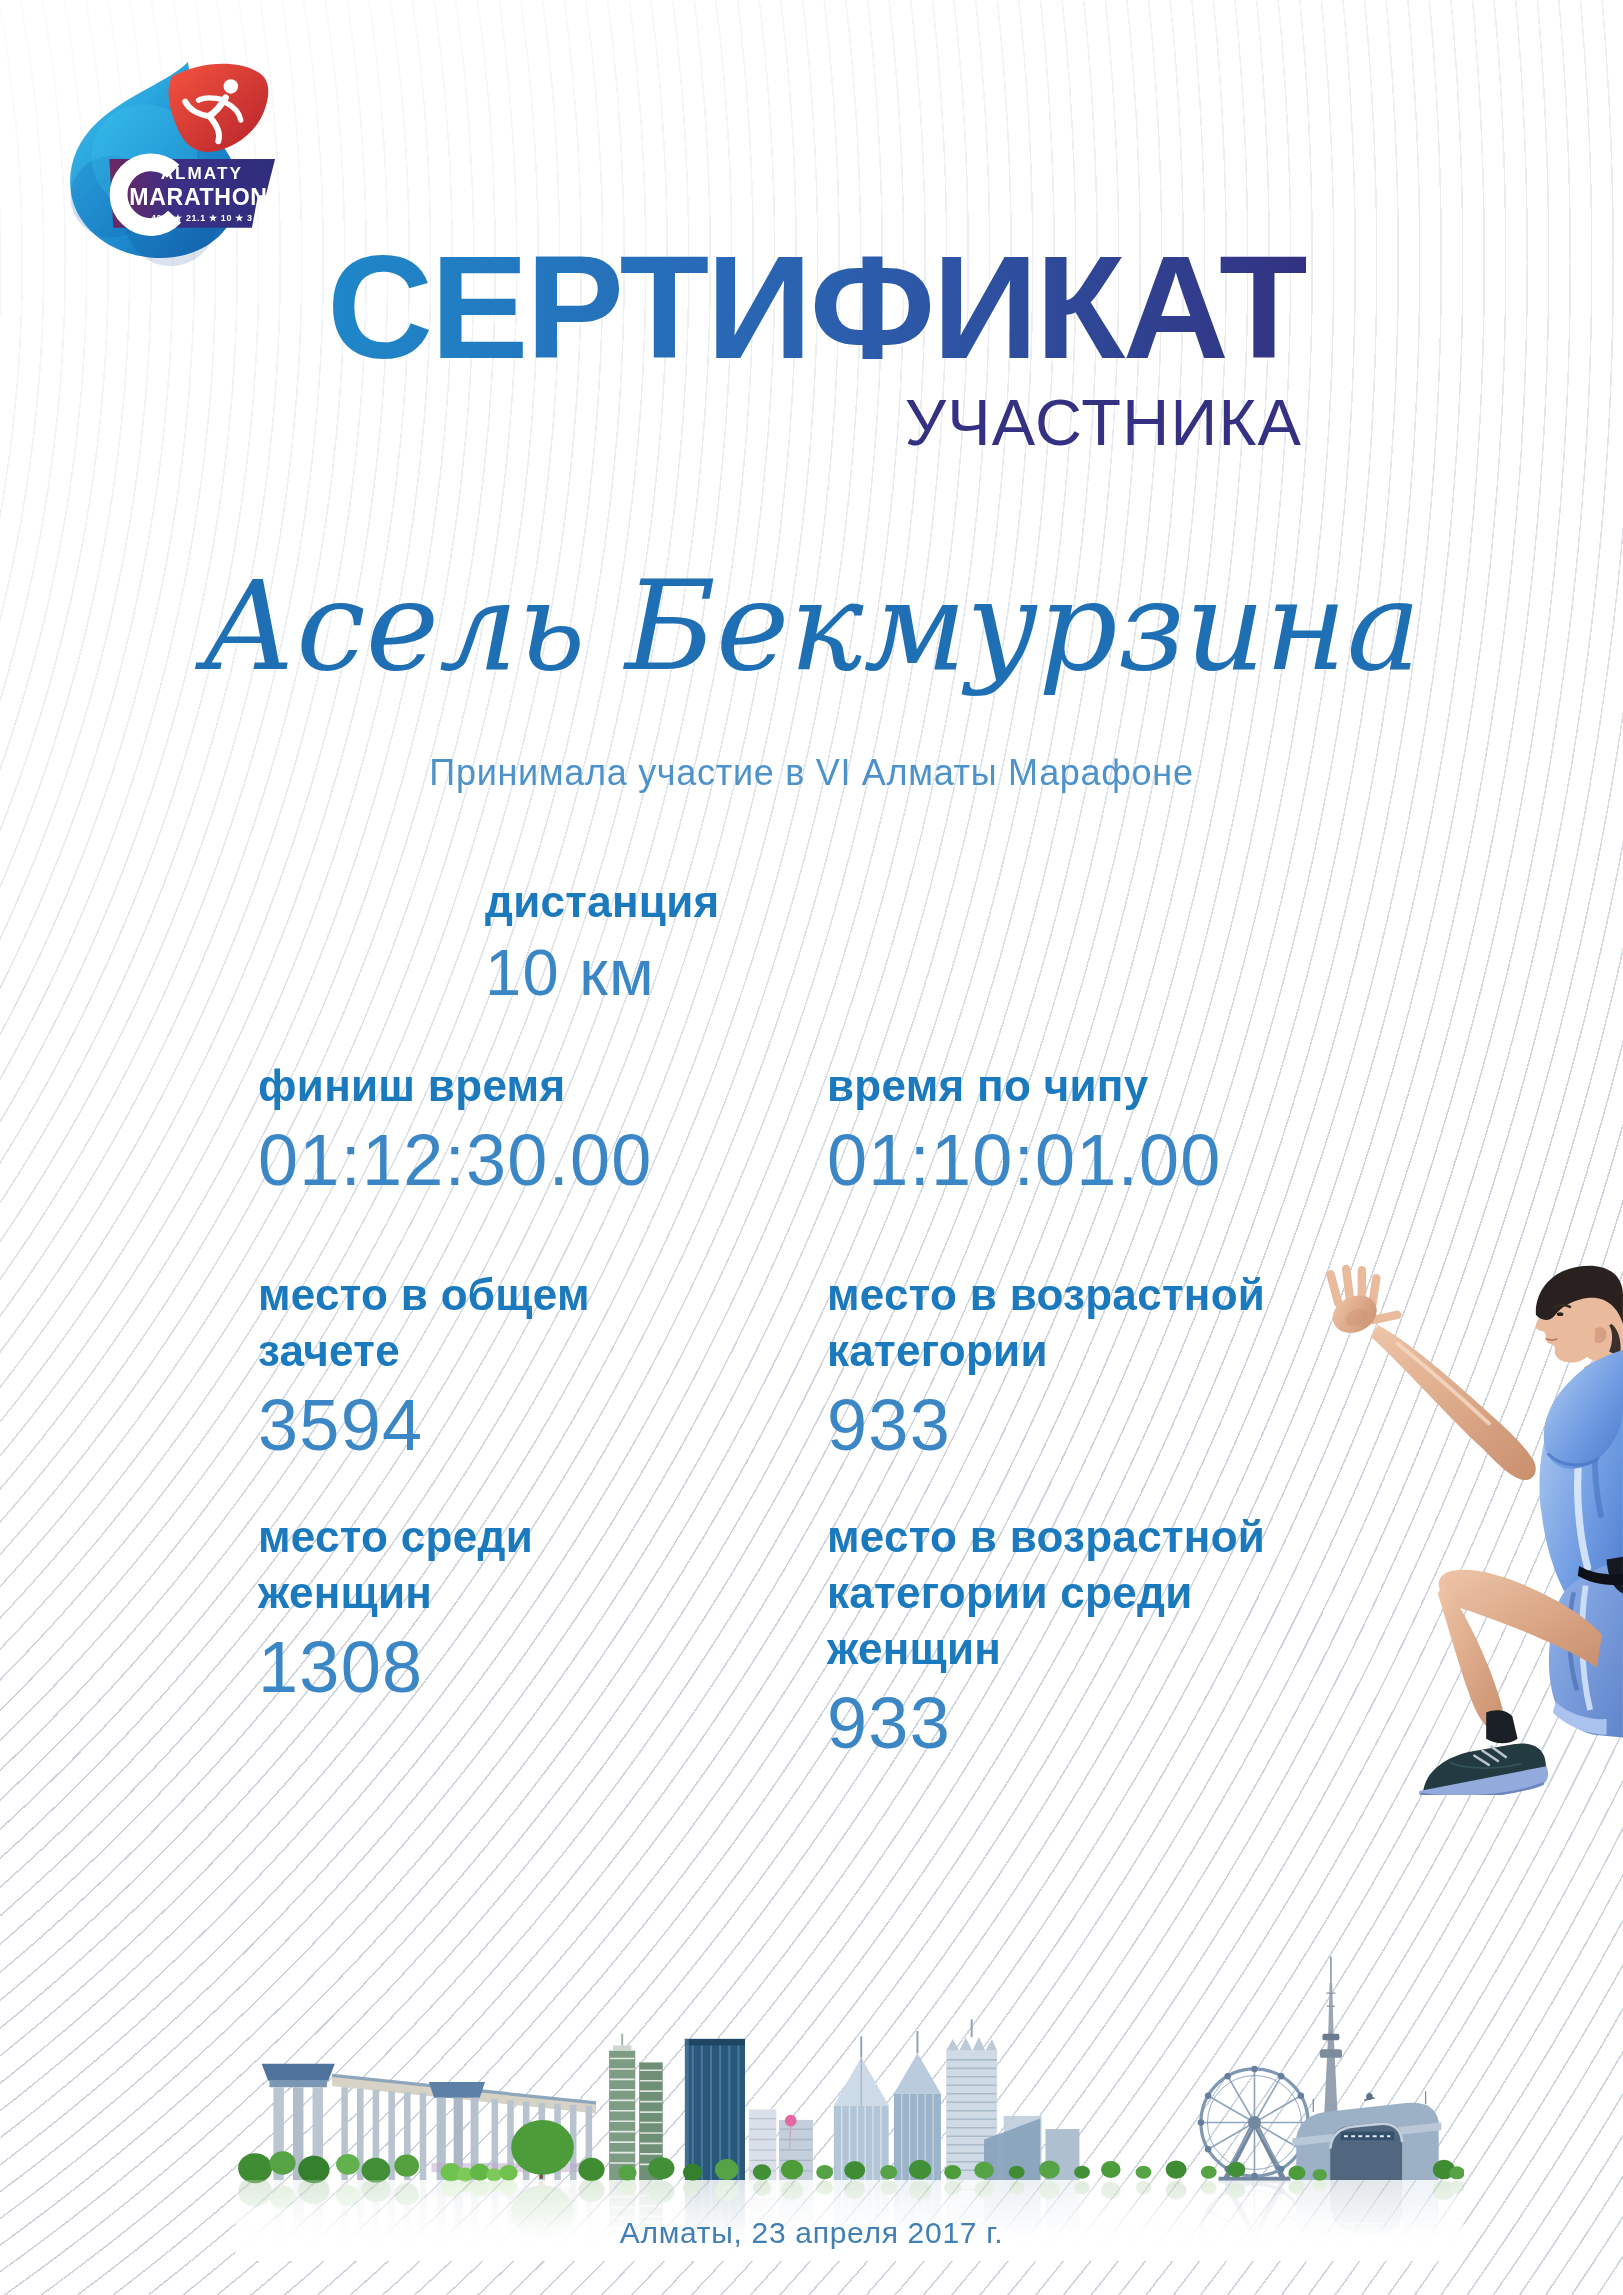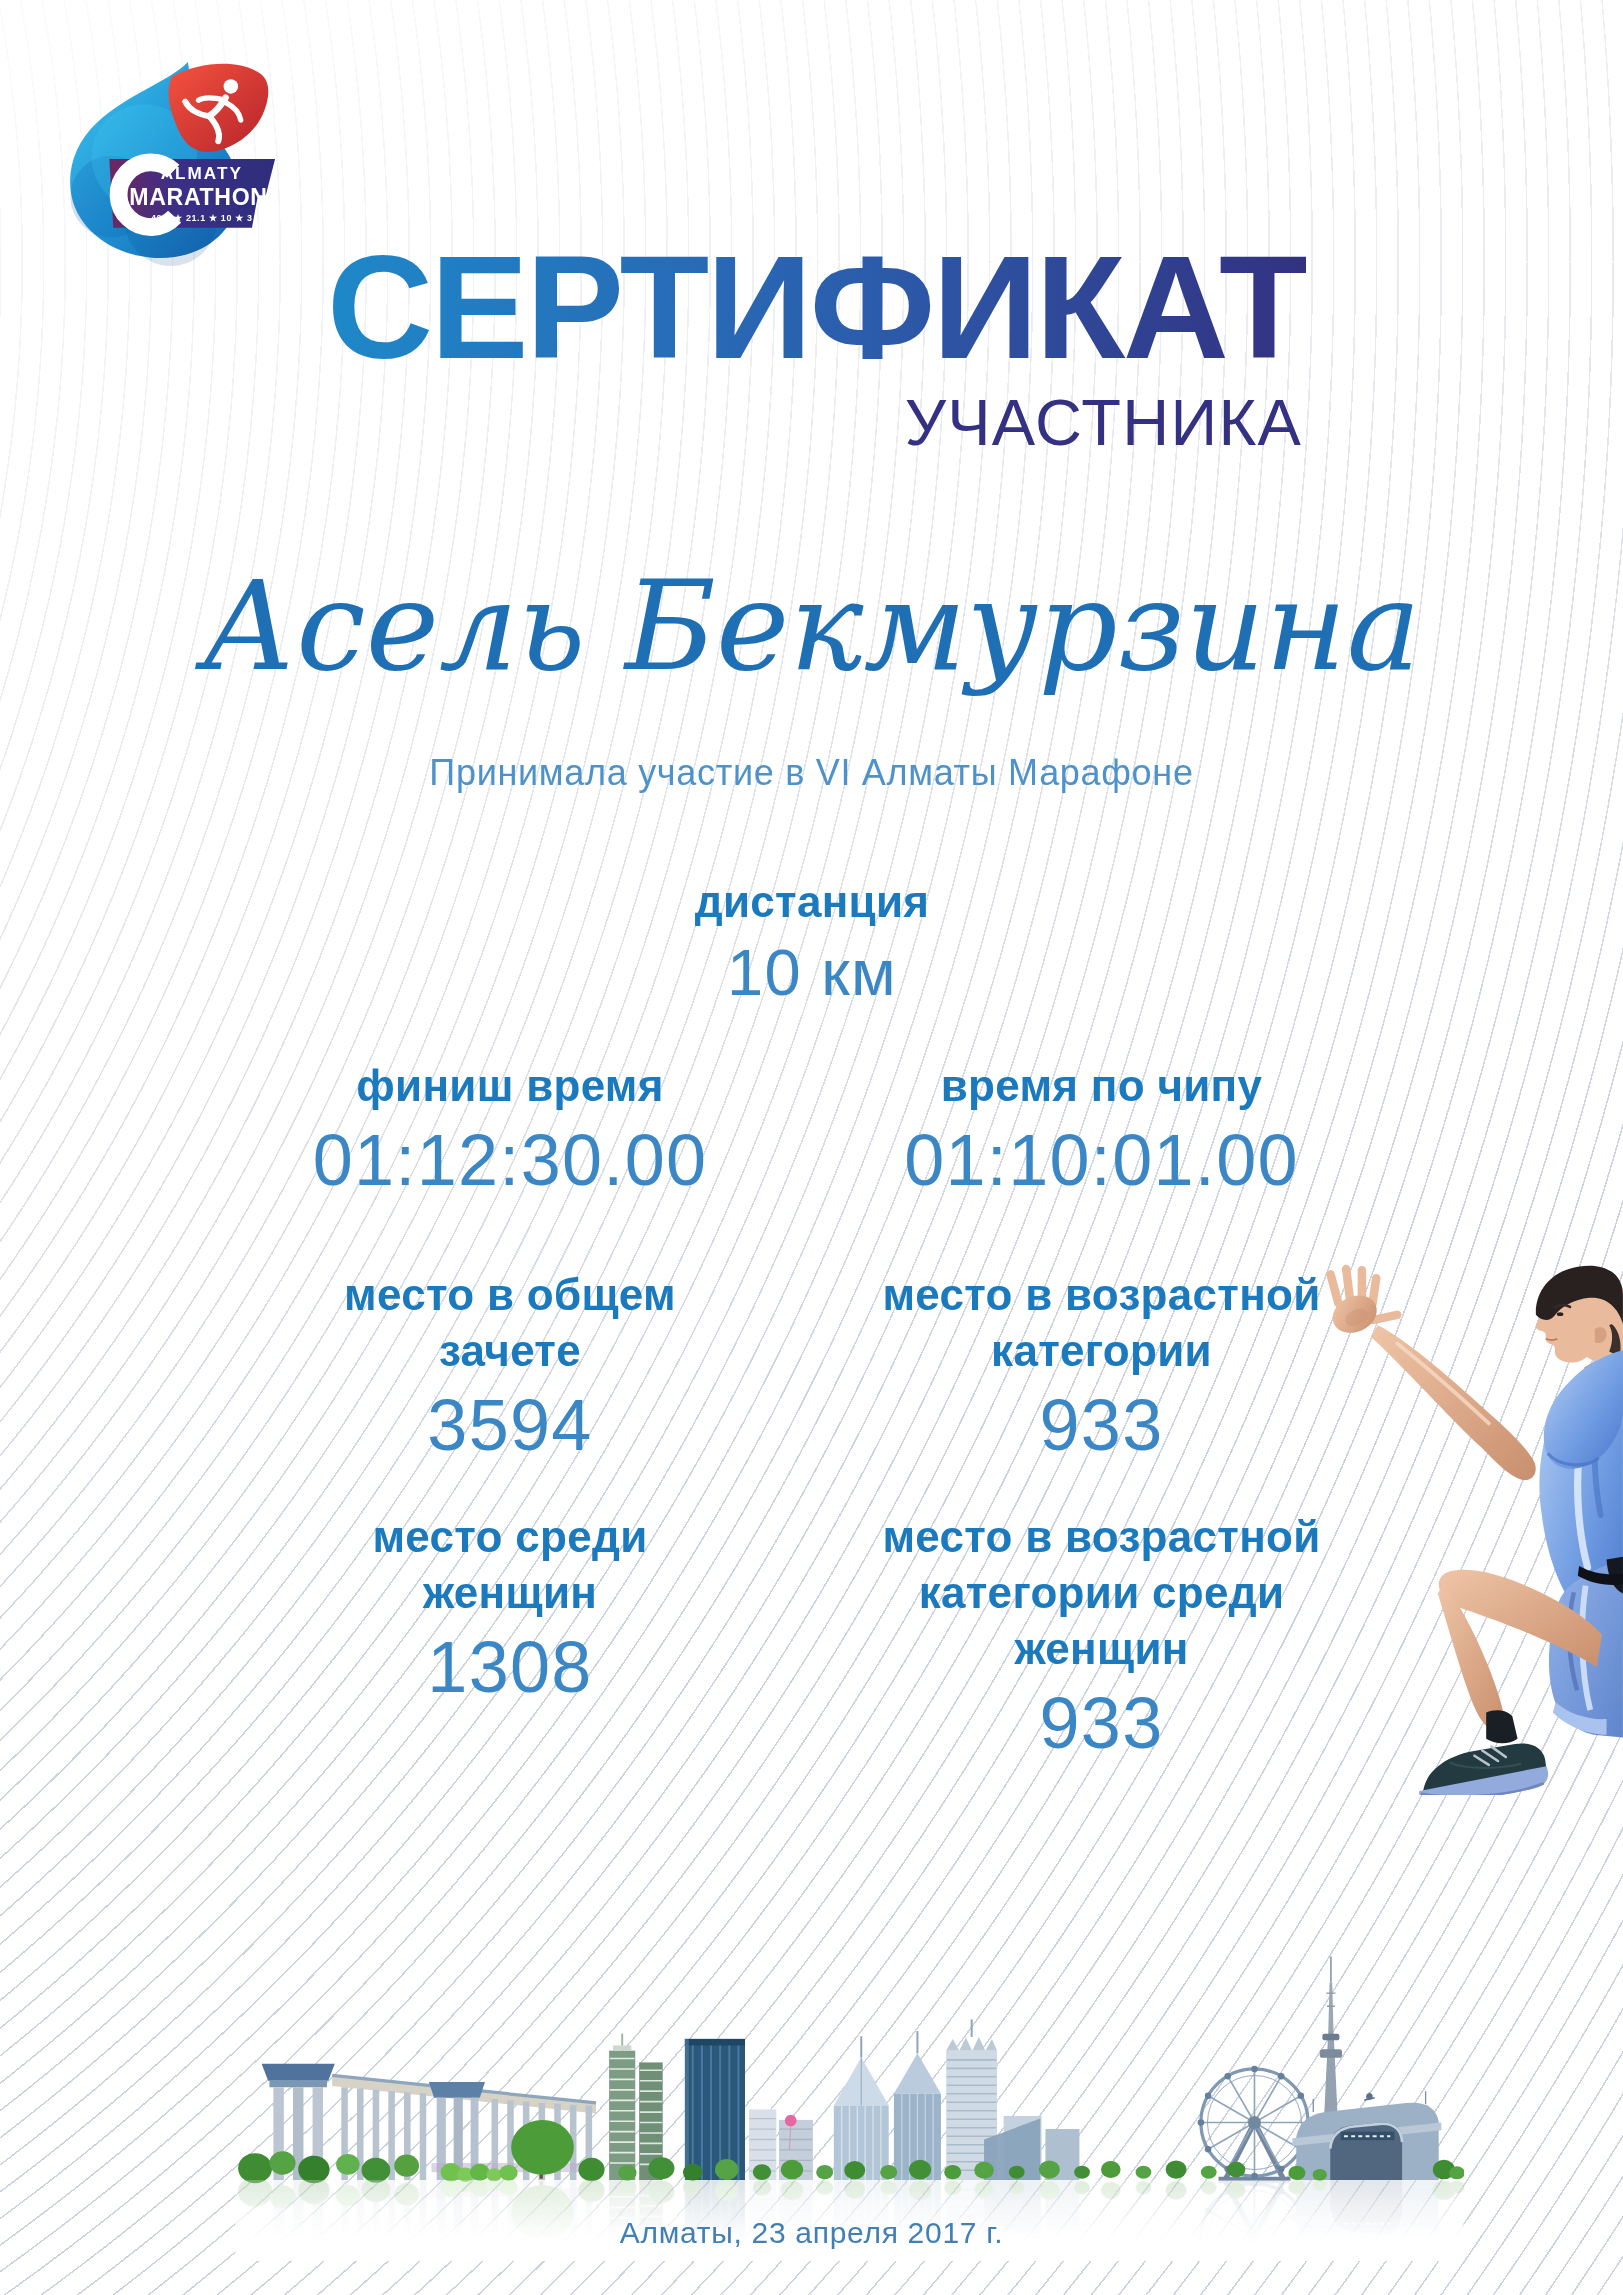--- a/index.html
+++ b/index.html
@@ -39,21 +39,21 @@
     top:549px;left:0;right:0;text-align:center;z-index:3;
     font-family:"DejaVu Serif",serif;font-style:italic;
     font-size:124px;line-height:1.25;color:#1f6fb5;white-space:nowrap;
   }
   .subtitle{
     top:752px;left:0;right:0;text-align:center;z-index:3;
     font-size:36px;font-weight:300;letter-spacing:0.7px;color:#4d92ca;
   }
 
   
-  .stat{position:absolute;text-align:center;z-index:3;}
+  .stat{position:absolute;z-index:3;}
   .stat .lbl{
     font-size:44px;font-weight:bold;line-height:56px;letter-spacing:0.3px;
     color:#1b79bd;white-space:pre-line;
   }
   .stat .val{
     margin-top:9.2px;font-size:72px;font-weight:300;line-height:1.05;
     letter-spacing:1.3px;color:#3b87c6;
   }
   .stat-distance{left:485px;top:874px;width:654px;}
   .stat-distance .val{font-size:65px;}

